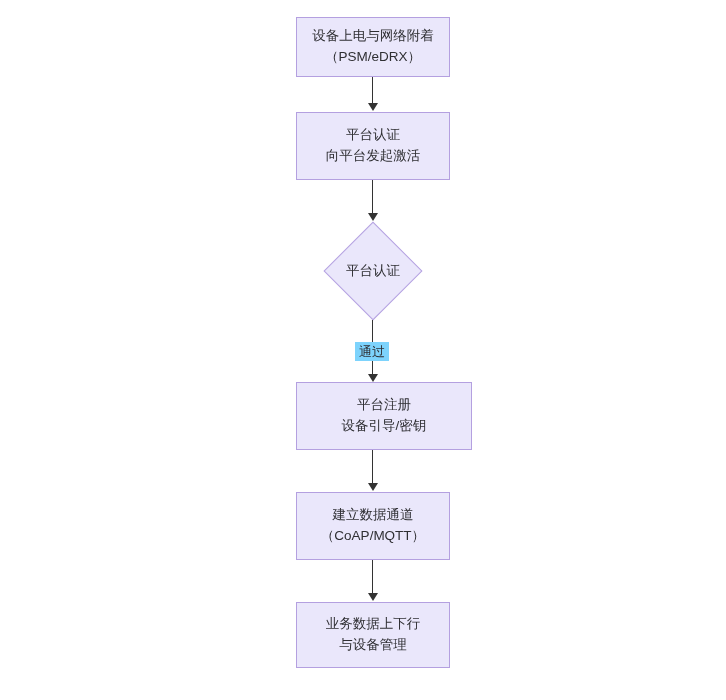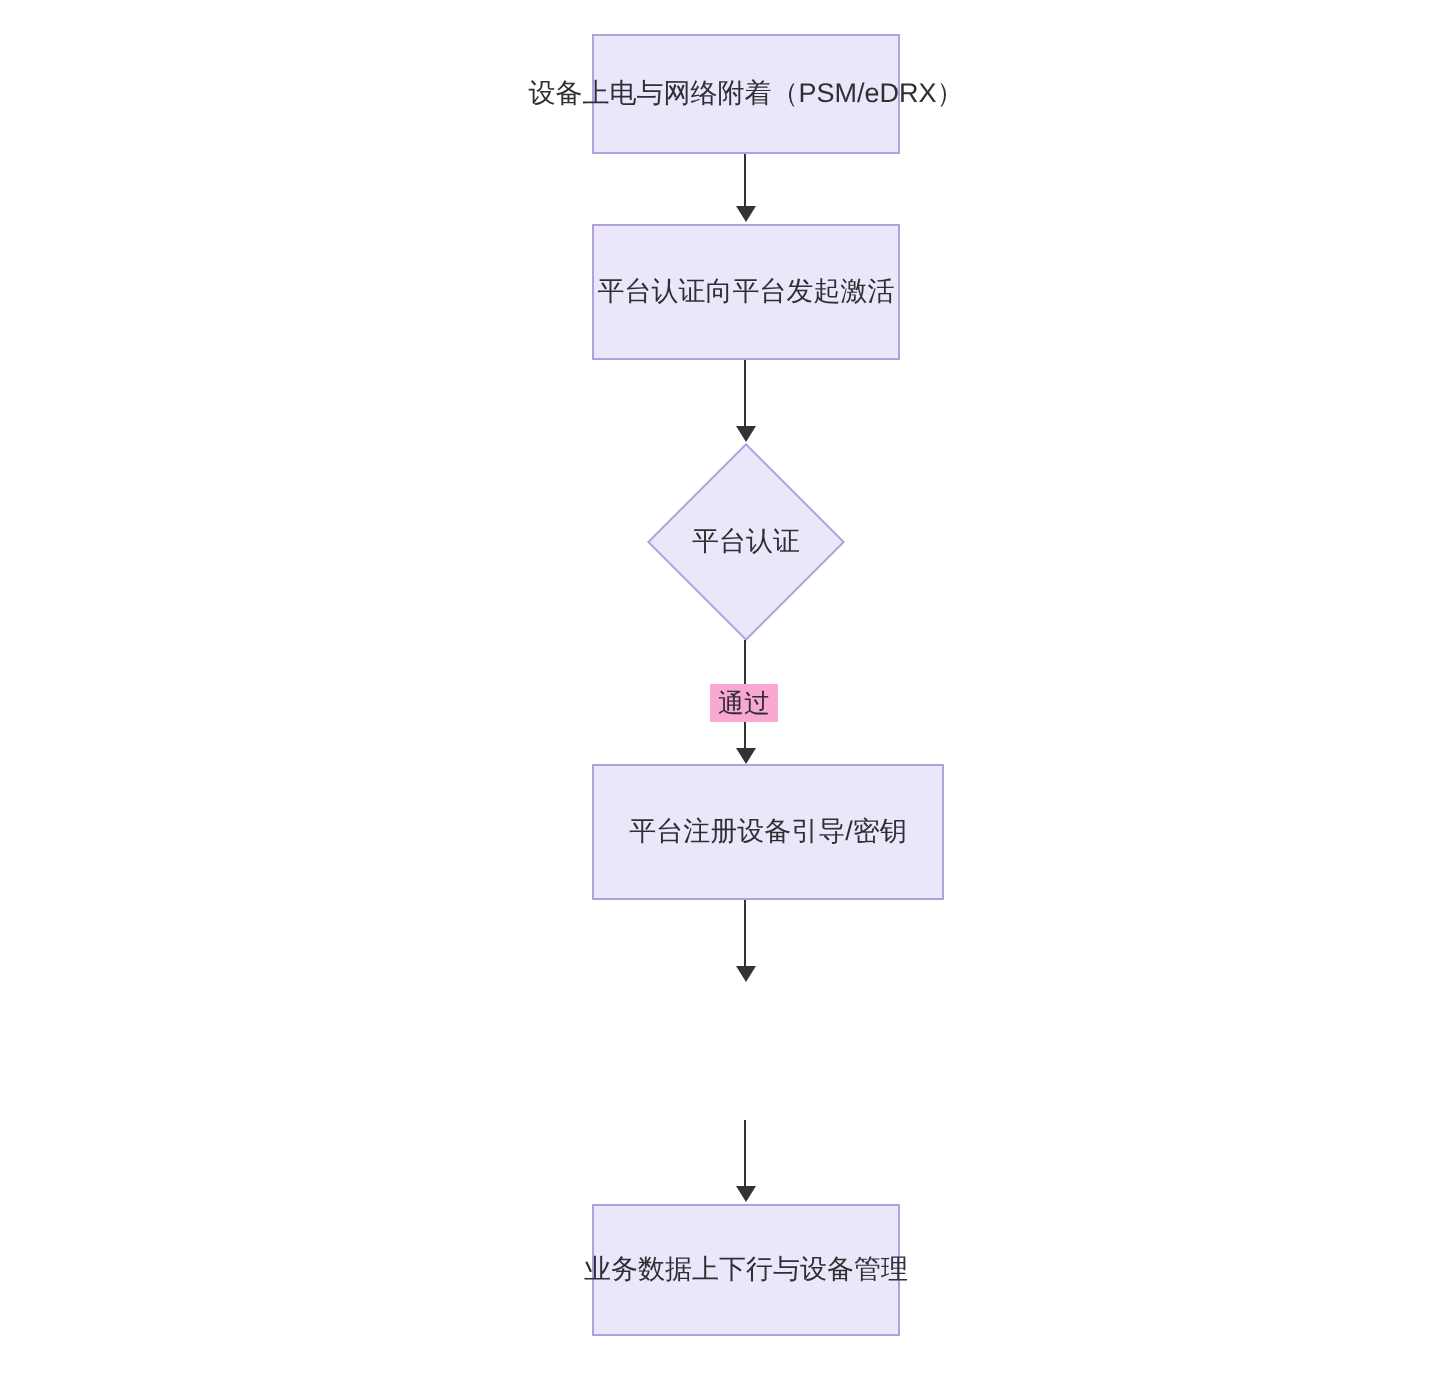--- a/index.html
+++ b/index.html
@@ -21,20 +21,21 @@
   
   .node {
     position: absolute;
     box-sizing: border-box;
     background: #eae7fb;
     border: 1px solid #b4a0e0;
     color: #2f2f33;
     font-size: 13.5px;
     line-height: 1.55;
     display: flex;
+    flex-direction: column;
     align-items: center;
     justify-content: center;
     text-align: center;
     white-space: nowrap;
   }
   .node .line2 {
     display: block;
   }
   
   .decision-wrap {
@@ -74,21 +75,21 @@
     position: absolute;
     width: 0;
     height: 0;
     border-left: 5px solid transparent;
     border-right: 5px solid transparent;
     border-top: 8px solid #333333;
   }
   
   .edge-label {
     position: absolute;
-    background: #f9a8d4;
+    background: #7dd3fc;
     color: #2f2f33;
     font-size: 13px;
     line-height: 1;
     padding: 3px 4px;
     white-space: nowrap;
     text-align: center;
   }
 </style>
 </head>
 <body>
@@ -121,20 +122,24 @@
   <div class="arrowhead" style="left:368px; top:374px;"></div>
 
   <div class="node" style="left:296px; top:382px; width:176px; height:68px;">
     <span>平台注册</span>
     <span class="line2">设备引导/密钥</span>
   </div>
 
   <div class="connector" style="left:372px; top:450px; height:34px;"></div>
   <div class="arrowhead" style="left:368px; top:483px;"></div>
 
+  <div class="node" style="left:296px; top:492px; width:154px; height:68px;">
+    <span>建立数据通道</span>
+    <span class="line2">（CoAP/MQTT）</span>
+  </div>
 
   <div class="connector" style="left:372px; top:560px; height:34px;"></div>
   <div class="arrowhead" style="left:368px; top:593px;"></div>
 
   <div class="node" style="left:296px; top:602px; width:154px; height:66px;">
     <span>业务数据上下行</span>
     <span class="line2">与设备管理</span>
   </div>
 
 </div>

